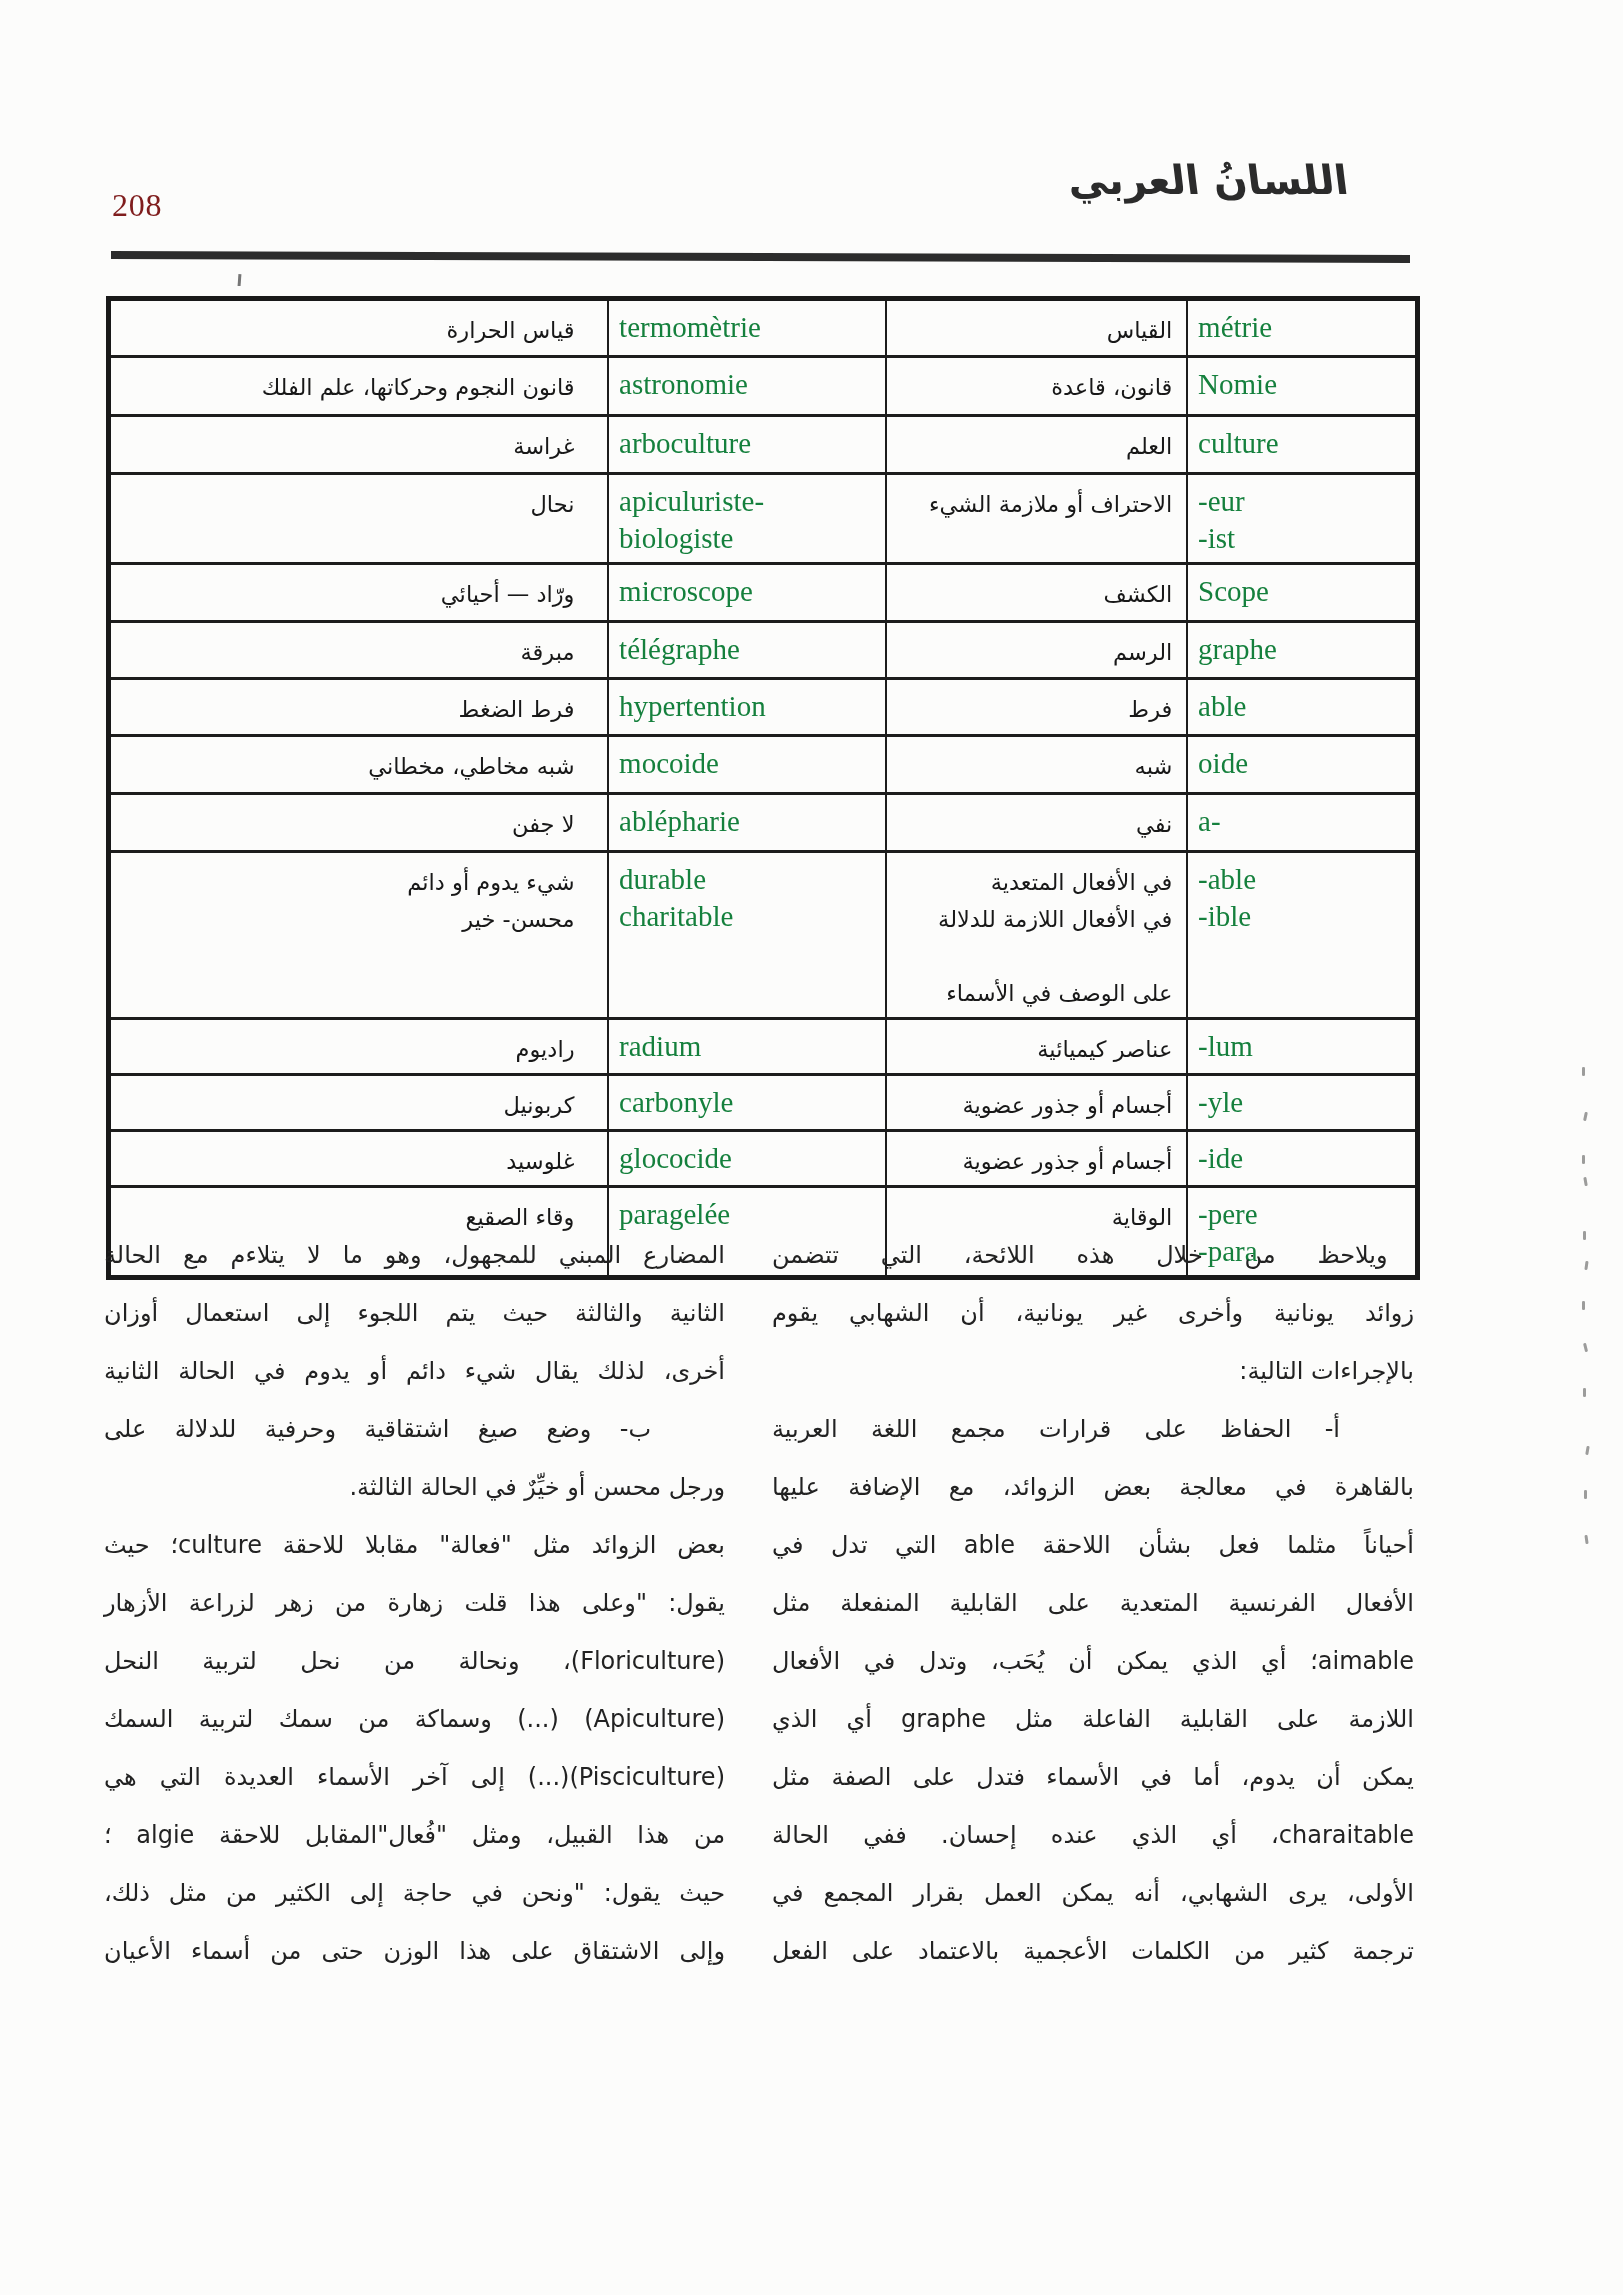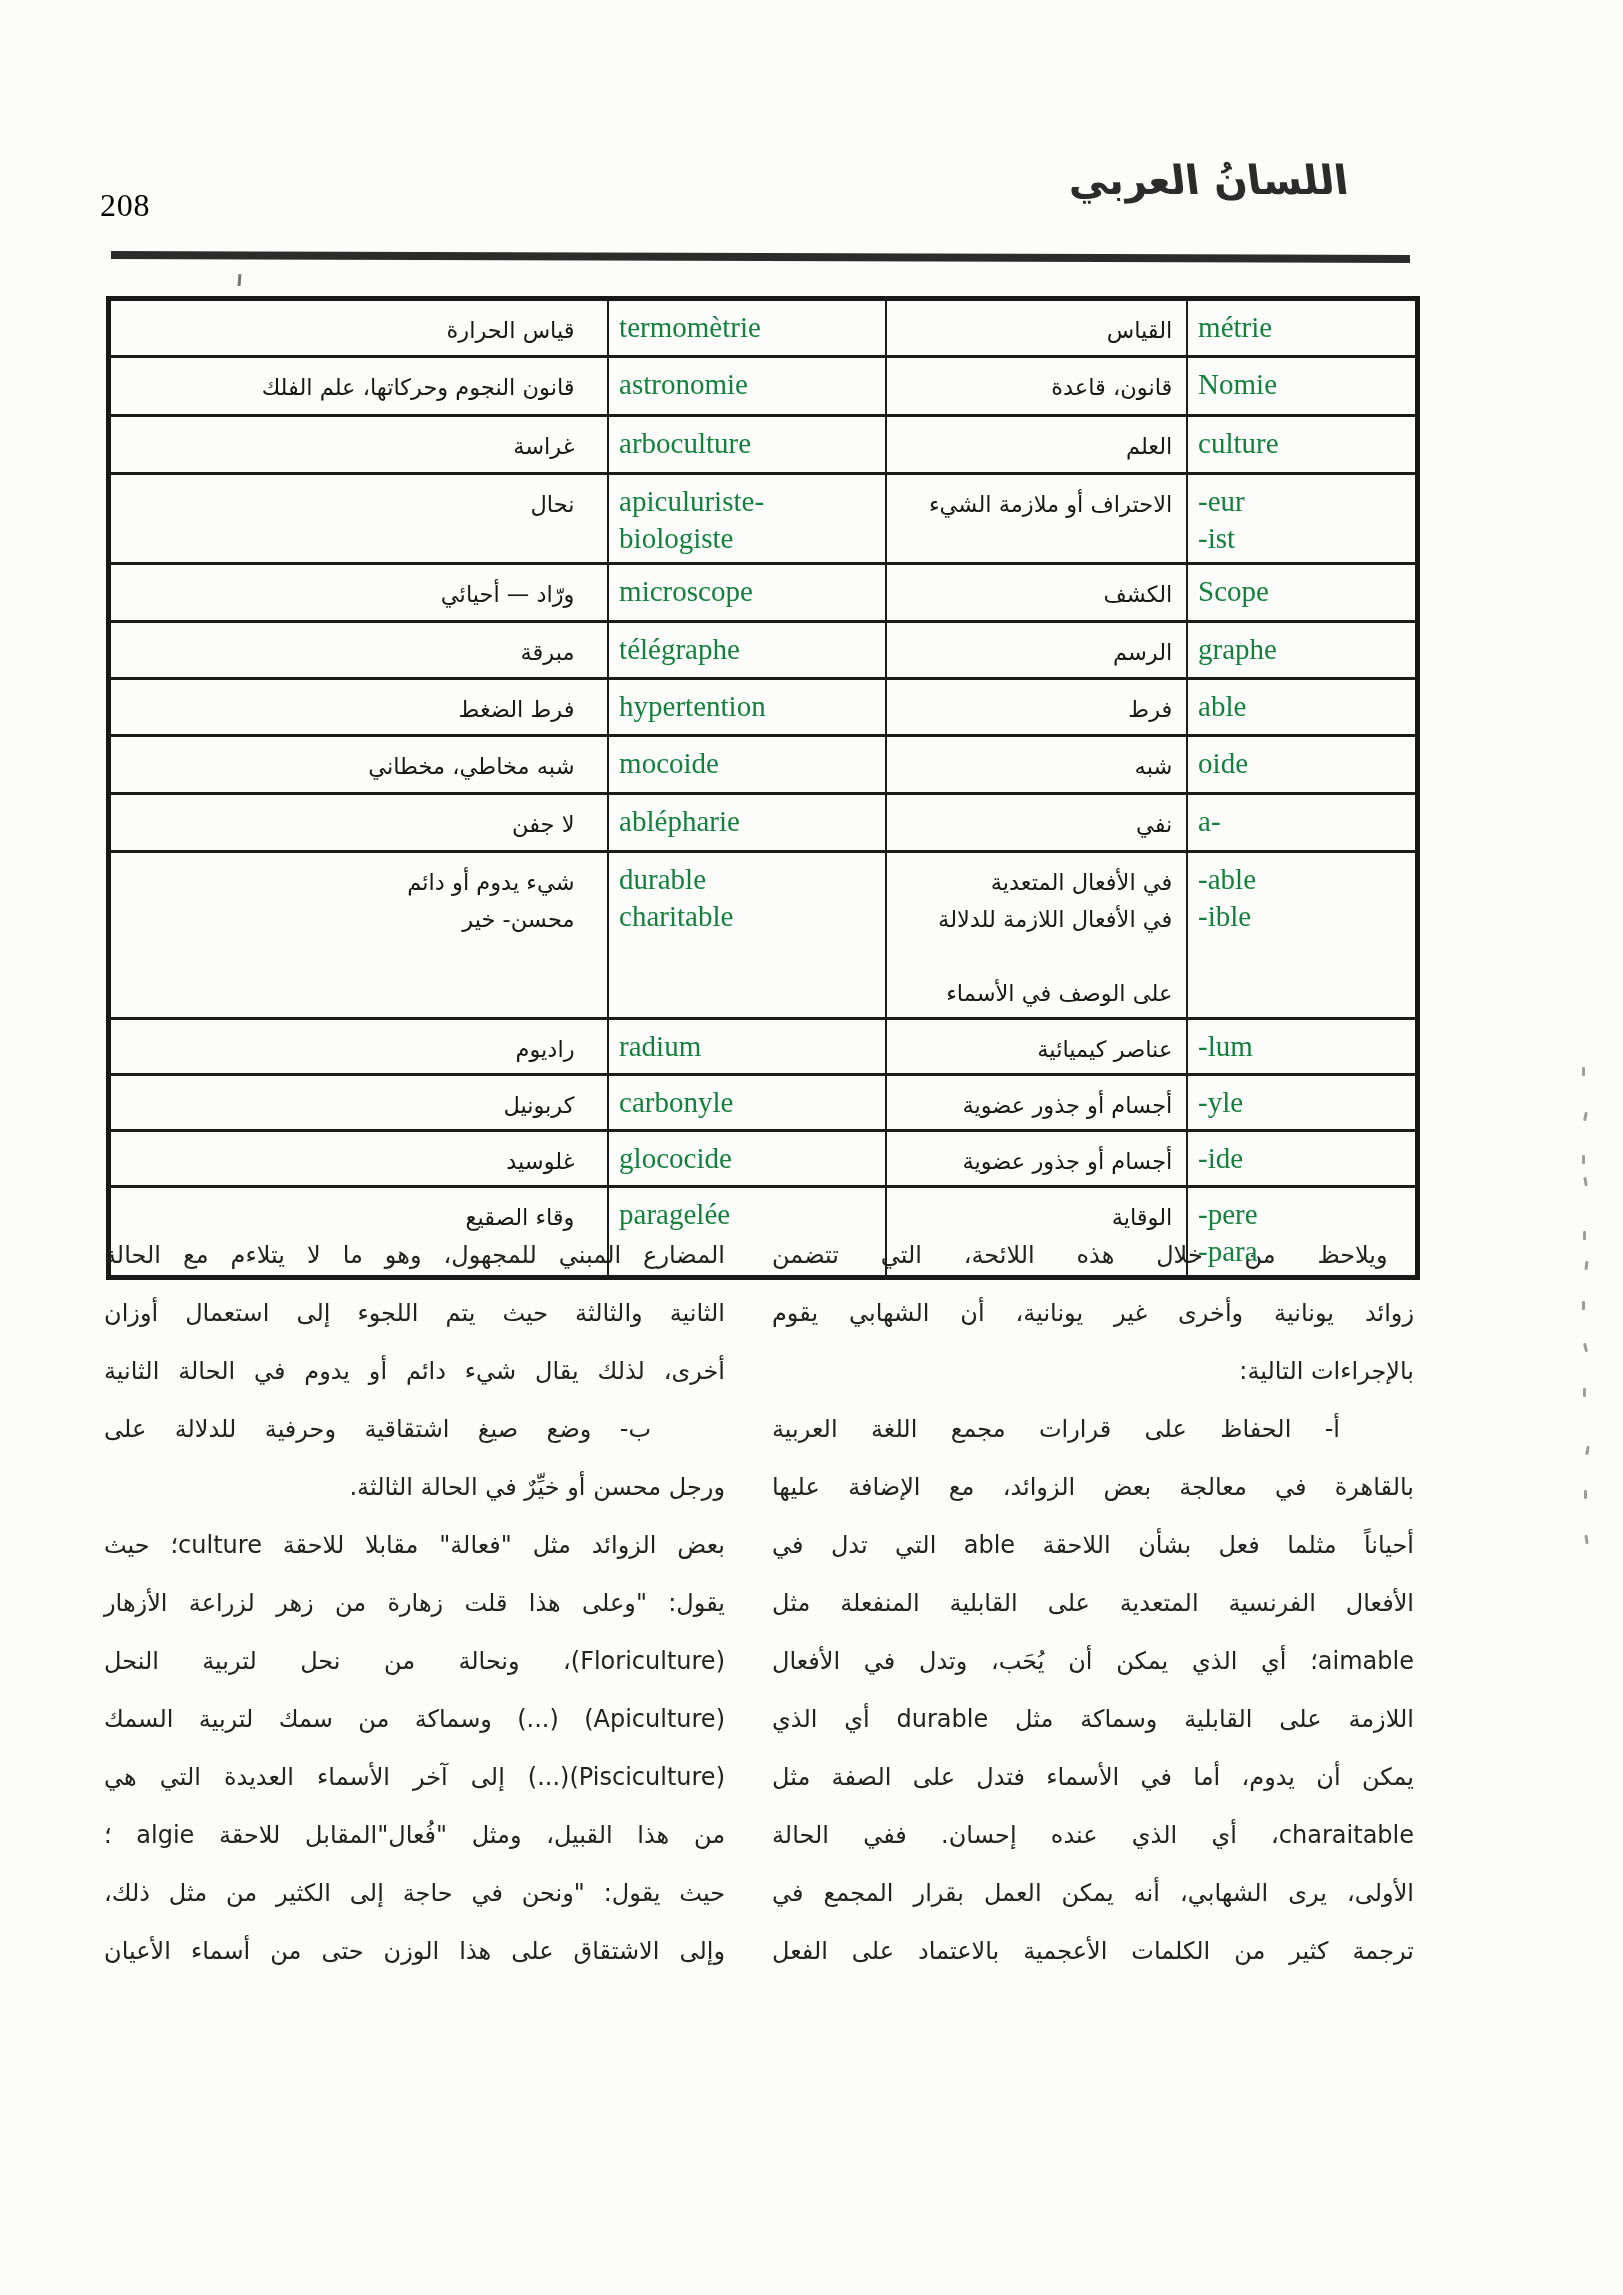--- a/index.html
+++ b/index.html
@@ -8,23 +8,23 @@
     background: #fcfcfb;
     position: relative;
     overflow: hidden;
     font-family: "DejaVu Sans", sans-serif;
     color: #1f1f1f;
   }
   .page { position: absolute; inset: 0; }
 
   
   .page-number {
-    position: absolute; left: 100px; top: 187px;
+    position: absolute; left: 112px; top: 187px;
     font-family: "Liberation Serif", "DejaVu Serif", serif;
-    font-size: 32px; color: #000000; letter-spacing: 0.7px;
+    font-size: 32px; color: #7f1d1d; letter-spacing: 0.7px;
   }
   .masthead {
     position: absolute; left: 1140px; top: 157px; width: 208px;
     text-align: center;
     font-family: "DejaVu Sans", sans-serif;
     font-weight: bold; font-size: 40px; color: #2b2b2b;
     transform: skewX(7deg);
     letter-spacing: 0.7px;
     white-space: nowrap;
     direction: rtl;
@@ -217,21 +217,21 @@
 
   <div class="body-col right-col">
     <div class="bline ind-sm">ويلاحظ من خلال هذه اللائحة، التي تتضمن</div>
     <div class="bline">زوائد يونانية وأخرى غير يونانية، أن الشهابي يقوم</div>
     <div class="bline short">بالإجراءات التالية:</div>
     <div class="bline ind-lg">أ- الحفاظ على قرارات مجمع اللغة العربية</div>
     <div class="bline">بالقاهرة في معالجة بعض الزوائد، مع الإضافة عليها</div>
     <div class="bline">أحياناً مثلما فعل بشأن اللاحقة able التي تدل في</div>
     <div class="bline">الأفعال الفرنسية المتعدية على القابلية المنفعلة مثل</div>
     <div class="bline">aimable؛ أي الذي يمكن أن يُحَب، وتدل في الأفعال</div>
-    <div class="bline">اللازمة على القابلية وسماكة مثل durable أي الذي</div>
+    <div class="bline">اللازمة على القابلية الفاعلة مثل graphe أي الذي</div>
     <div class="bline">يمكن أن يدوم، أما في الأسماء فتدل على الصفة مثل</div>
     <div class="bline">charaitable، أي الذي عنده إحسان. ففي الحالة</div>
     <div class="bline">الأولى، يرى الشهابي، أنه يمكن العمل بقرار المجمع في</div>
     <div class="bline">ترجمة كثير من الكلمات الأعجمية بالاعتماد على الفعل</div>
   </div>
 
   <div class="body-col left-col">
     <div class="bline">المضارع المبني للمجهول، وهو ما لا يتلاءم مع الحالة</div>
     <div class="bline">الثانية والثالثة حيث يتم اللجوء إلى استعمال أوزان</div>
     <div class="bline">أخرى، لذلك يقال شيء دائم أو يدوم في الحالة الثانية</div>

